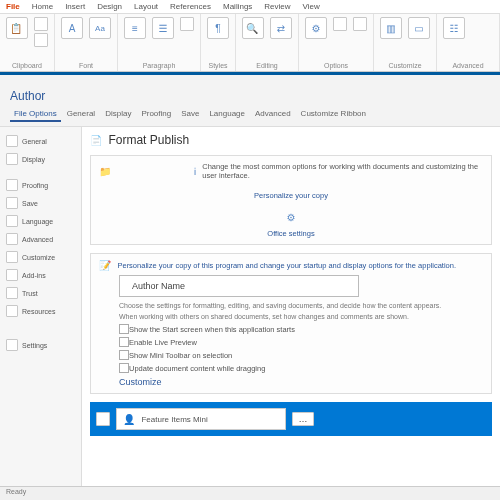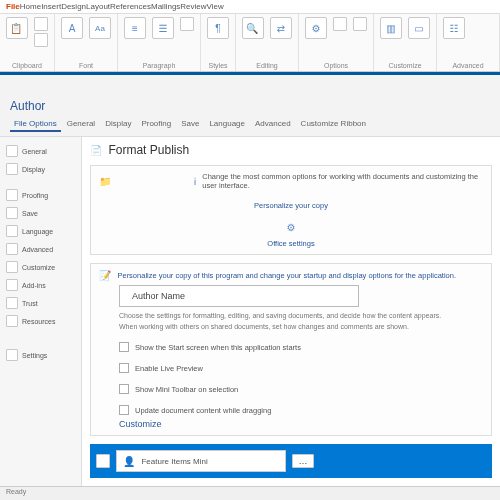--- a/index.html
+++ b/index.html
@@ -1,43 +1,43 @@
 <!DOCTYPE html>
 <html><head>
 <meta charset="utf-8">
 <style>
   * { box-sizing: border-box; margin: 0; padding: 0; font-family: "Segoe UI", Arial, sans-serif; }
   body { width: 500px; height: 500px; background: #f3f3f3; font-size: 9px; color: #333; overflow: hidden; }
-  .ribbon-tabs { height: 14px; background: #fff; border-bottom: 1px solid #ddd; display: flex; align-items: center; padding: 0 6px; font-size: 8px; color: #555; }
+  .ribbon-tabs { height: 14px; background: #fff; border-bottom: 1px solid #ddd; display: flex; align-items: center; padding: 0 6px; gap: 12px; font-size: 8px; color: #555; }
   .ribbon-tabs span:first-child { color: #d83b01; font-weight: bold; }
   .ribbon { height: 58px; background: #fafafa; border-bottom: 1px solid #ccc; display: flex; }
   .rgroup { border-right: 1px solid #e2e2e2; padding: 3px 6px 2px 6px; display: flex; flex-direction: column; justify-content: space-between; }
   .rgroup .icons { display: flex; gap: 6px; align-items: flex-start; }
   .big-icon { width: 22px; height: 22px; background: #fff; border: 1px solid #c8c8c8; border-radius: 2px; display: flex; align-items: center; justify-content: center; }
   .small-icon { width: 14px; height: 14px; background: #fff; border: 1px solid #c8c8c8; border-radius: 1px; }
   .rgroup .glabel { font-size: 7px; color: #888; text-align: center; }
   .bluebar { height: 3px; background: #005a9e; }
-  .subtitle { padding: 24px 10px 4px 10px; font-size: 12px; color: #2b579a; }
+  .subtitle { padding: 14px 10px 4px 10px; font-size: 12px; color: #2b579a; }
   .subtabs { display: flex; gap: 2px; padding: 0 10px 4px 10px; font-size: 8px; color: #666; border-bottom: 1px solid #ddd; }
   .subtabs span { padding: 2px 4px; }
   .subtabs .active { border-bottom: 2px solid #2b579a; color: #2b579a; }
   .main { display: flex; height: calc(500px - 14px - 58px - 3px - 24px - 16px - 14px); }
   .sidepane { width: 82px; background: #f6f6f6; border-right: 1px solid #ddd; padding: 6px 4px; display: flex; flex-direction: column; gap: 2px; }
   .sidegroup { font-size: 7px; color: #555; display: flex; align-items: center; gap: 4px; padding: 2px 2px; }
   .sidegroup .si { width: 12px; height: 12px; background: #fff; border: 1px solid #c8c8c8; border-radius: 1px; flex-shrink:0;}
   .sidespacer { height: 6px; }
   .content { flex: 1; padding: 6px 8px; overflow: hidden; background: #fff; }
   .content h2 { font-size: 12px; font-weight: normal; color: #333; display:flex; align-items:center; gap:6px; }
   .content h3 { font-size: 10px; font-weight: normal; color: #444; margin-top: 3px; }
   .card { border: 1px solid #ddd; background: #fdfdfd; margin-top: 8px; padding: 6px 8px; }
   .card-row { display: flex; align-items: center; gap: 6px; font-size: 7.5px; color: #555; }
   .card-row + .card-row { margin-top: 5px; flex-direction: column; }
   .link { color: #2b579a; }
   .inputbox { border: 1px solid #bbb; background: #fff; height: 22px; margin: 4px 0 4px 20px; display:flex; align-items:center; padding:0 12px; font-size:9px; color:#444; width: 240px;}
-  .checkrow { display:flex; align-items:center; gap:6px; font-size:7.5px; color:#555; margin: 11px 0 3px 20px;}
+  .checkrow { display:flex; align-items:center; font-size:7.5px; color:#555; margin: 3px 0 3px 20px;}
   .checkrow .cb { width:10px; height:10px; border:1px solid #aaa; background:#fff; flex-shrink:0;}
   .smalltext { font-size: 7px; color:#777; margin: 2px 0 2px 20px; line-height:1.3; }
   .highlight-row { background: #0078d4; height: 34px; margin-top: 8px; display:flex; align-items:center; padding:0 6px; gap:6px;}
   .highlight-box { background:#fff; border:1px solid #ccc; height:22px; display:flex; align-items:center; padding:0 6px; font-size:8px; color:#555; gap:6px; width: 170px;}
   .footer { position:absolute; bottom:0; left:0; right:0; height:14px; background:#f0f0f0; border-top:1px solid #ccc; font-size:7px; color:#777; padding:1px 6px;}
   .glyph { font-size:10px; color:#5a8ac6; }
 </style>
 </head>
 <body>
 

